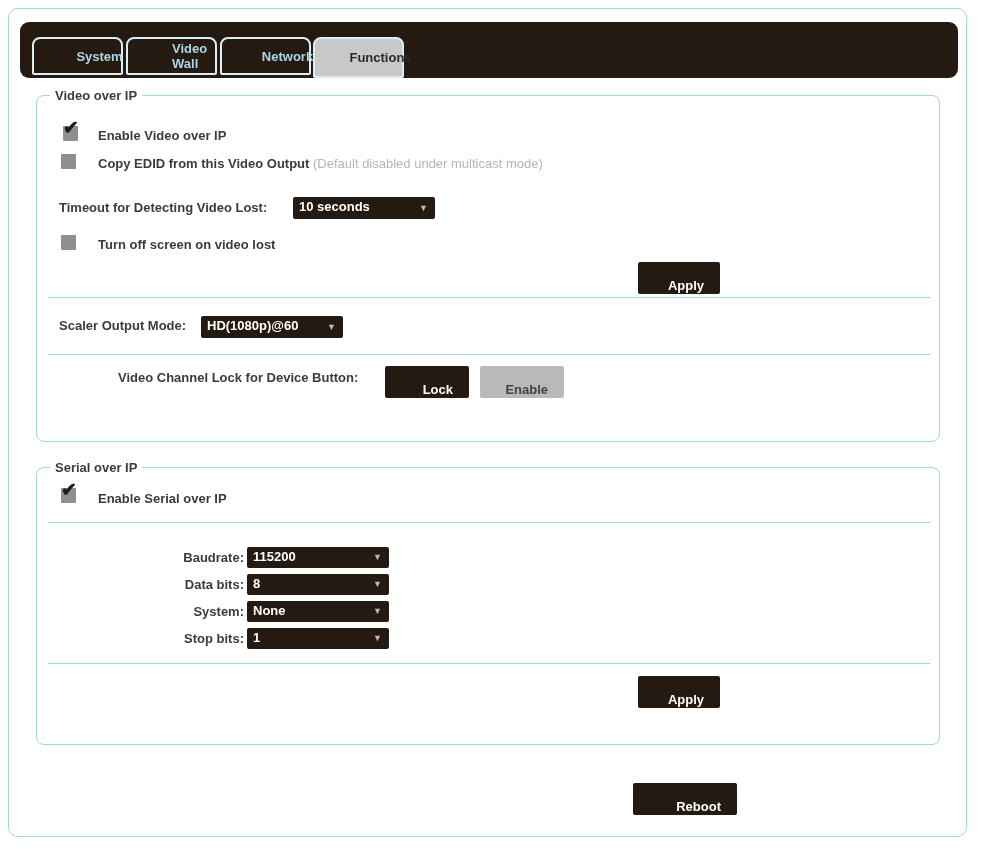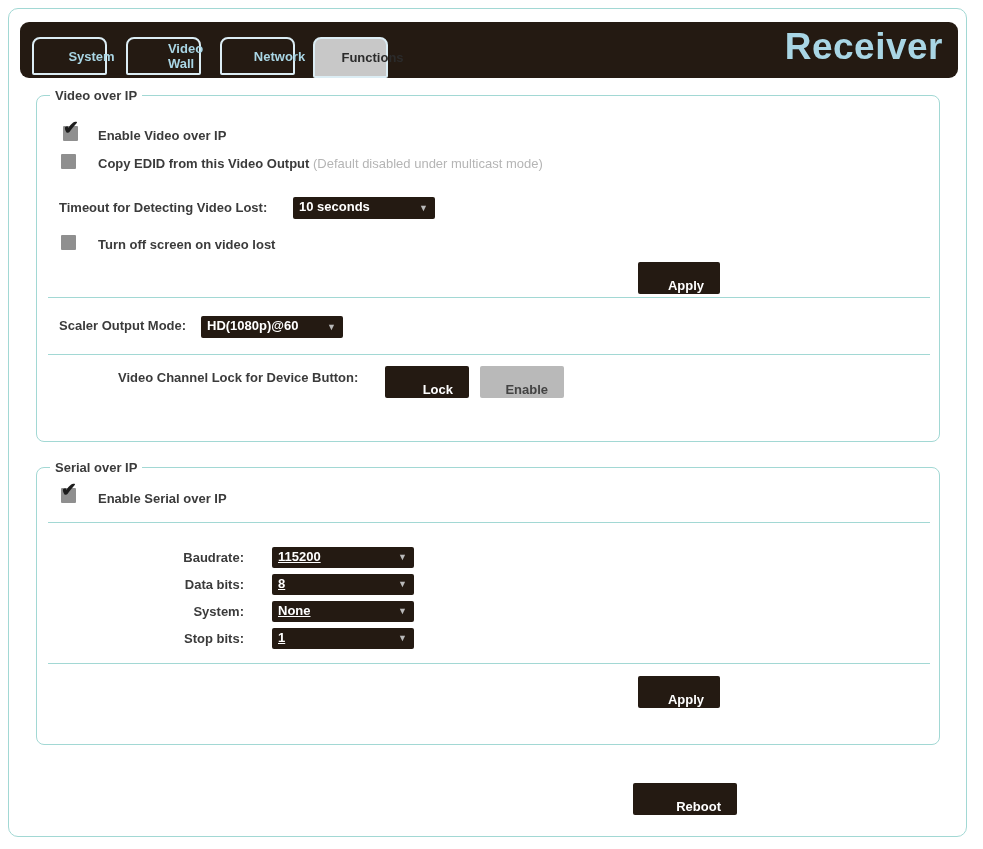--- a/index.html
+++ b/index.html
@@ -6,21 +6,21 @@
   html, body { margin: 0; padding: 0; background: #ffffff; }
   body { font-family: "Liberation Sans", sans-serif; }
   #app { position: relative; width: 983px; height: 849px; background: #fff; overflow: hidden; }
 
   .page-frame { position: absolute; left: 8px; top: 8px; width: 959px; height: 829px;
     border: 1px solid #a2d8d4; border-radius: 10px; pointer-events: none; }
 
   
   .header { position: absolute; left: 20px; top: 22px; width: 938px; height: 56px;
     background: #241a12; border-radius: 9px; }
-  .tab { position: absolute; top: 15px; height: 38px; width: 75px;
+  .tab { position: absolute; top: 15px; height: 38px; width: 91px;
     border: 2px solid #dcedf4; border-radius: 8px 8px 2px 2px;
     display: flex; align-items: center; justify-content: center;
     color: #a9d6e5; font-size: 13px; font-weight: bold; cursor: pointer; background: transparent; padding-left: 44px; }
   .tab.active { background: #c8c8c8; color: #2b2b2b; height: 41px; z-index: 2; }
   .tab-0 { left: 12px; }  .tab-1 { left: 106px; } .tab-2 { left: 200px; }
   .tab-3 { left: 293px; } .tab-4 { left: 387px; }
   .title { position: absolute; right: 15px; top: 4px; font-size: 37px; font-weight: bold;
     color: #a9d6e5; letter-spacing: 0.5px; }
 
   
@@ -54,35 +54,34 @@
     border-radius: 2px; font-family: inherit; padding: 16px; }
   .btn.gray { background: #b9b9b9; color: #434343; }
 
   .divider { position: absolute; left: 11px; width: 882px; height: 1px; background: #a2d8d4; }
 
   
   .serial-fields { position: absolute; left: 0; top: 79px; }
   .srow { display: flex; align-items: center; height: 21px; margin-bottom: 6px; }
   .srow .slabel { width: 207px; text-align: right; font-size: 13px; font-weight: bold;
     color: #3b3b3b; }
-  .srow .select { position: relative; margin-left: 28px; height: 21px; line-height: 19px; text-decoration: underline; }
+  .srow .select { position: relative; margin-left: 3px; height: 21px; line-height: 19px; }
   .srow .select .arrow { line-height: 19px; }
 </style>
 </head>
 <body>
 
 <div id="app">
   <div class="page-frame"></div>
 
   <div class="header">
     <div class="tab tab-0">System</div>
     <div class="tab tab-1">Video Wall</div>
     <div class="tab tab-2">Network</div>
     <div class="tab tab-3 active">Functions</div>
-    <div class="title">Receiver</div>
   </div>
 
   <div class="group" id="video-group">
     <div class="legend">Video over IP</div>
 
     <div class="checkbox checked" style="left:26px; top:30px;">
       <span class="check">✔</span>
     </div>
     <div class="lbl" style="left:61px; top:32px;">Enable Video over IP</div>
 

